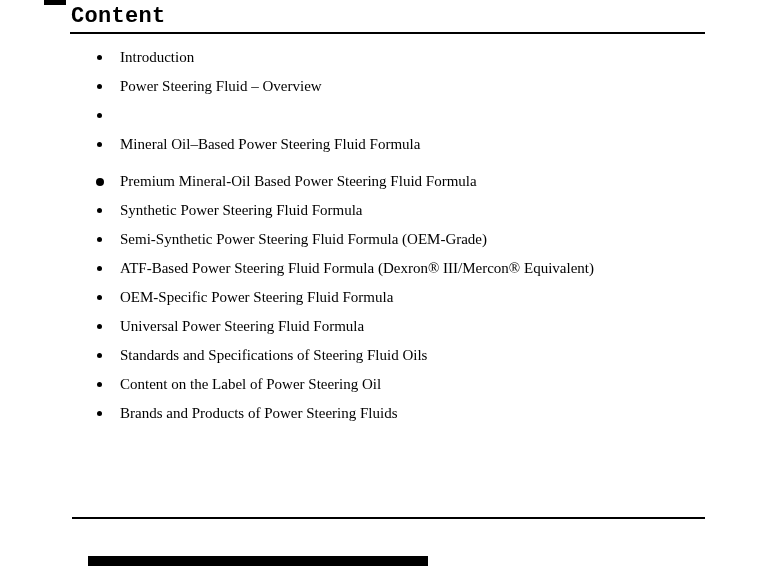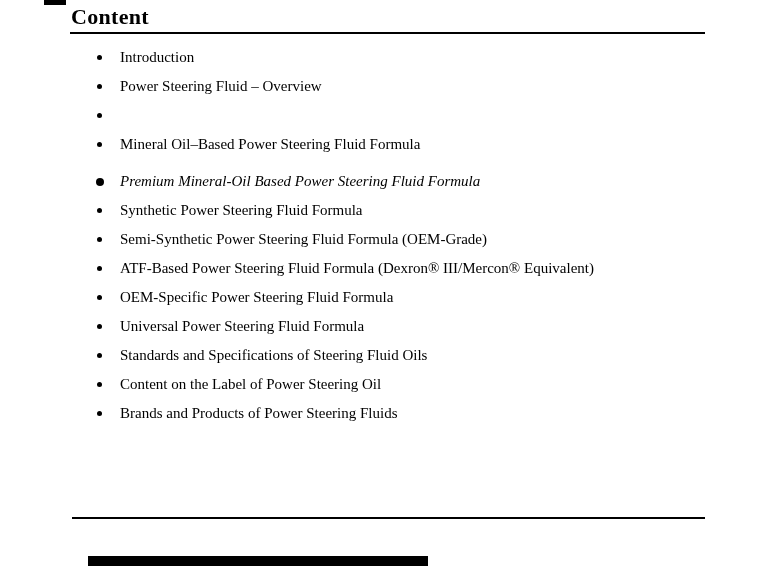--- a/index.html
+++ b/index.html
@@ -30,20 +30,21 @@
   }
   
   .title {
     position: absolute;
     left: 71px; top: 4px;
     font-size: 22px;
     font-weight: bold;
     letter-spacing: 0.3px;
     color: #000000;
     margin: 0;
+    font-family: Liberation Mono, monospace;
   }
   .title-rule {
     position: absolute;
     left: 70px; top: 32px;
     width: 635px; height: 2px;
     background: #000000;
   }
   
   .toc {
     position: absolute;
@@ -61,21 +62,21 @@
     white-space: nowrap;
   }
   .bullet {
     flex: none;
     width: 5px; height: 5px;
     border-radius: 50%;
     background: #000000;
     margin-right: 18px;
     align-self: center;
   }
-  .toc-item[data-bullet="large"] { margin-top: 22px; font-style: italic; }
+  .toc-item[data-bullet="large"] { margin-top: 22px; }
   .toc-item[data-bullet="large"] .bullet {
     width: 8px; height: 8px;
     margin-left: -1px;
     margin-right: 16px;
   }
   .bottom-rule {
     position: absolute;
     left: 72px; top: 517px;
     width: 633px; height: 2px;
     background: #000000;

